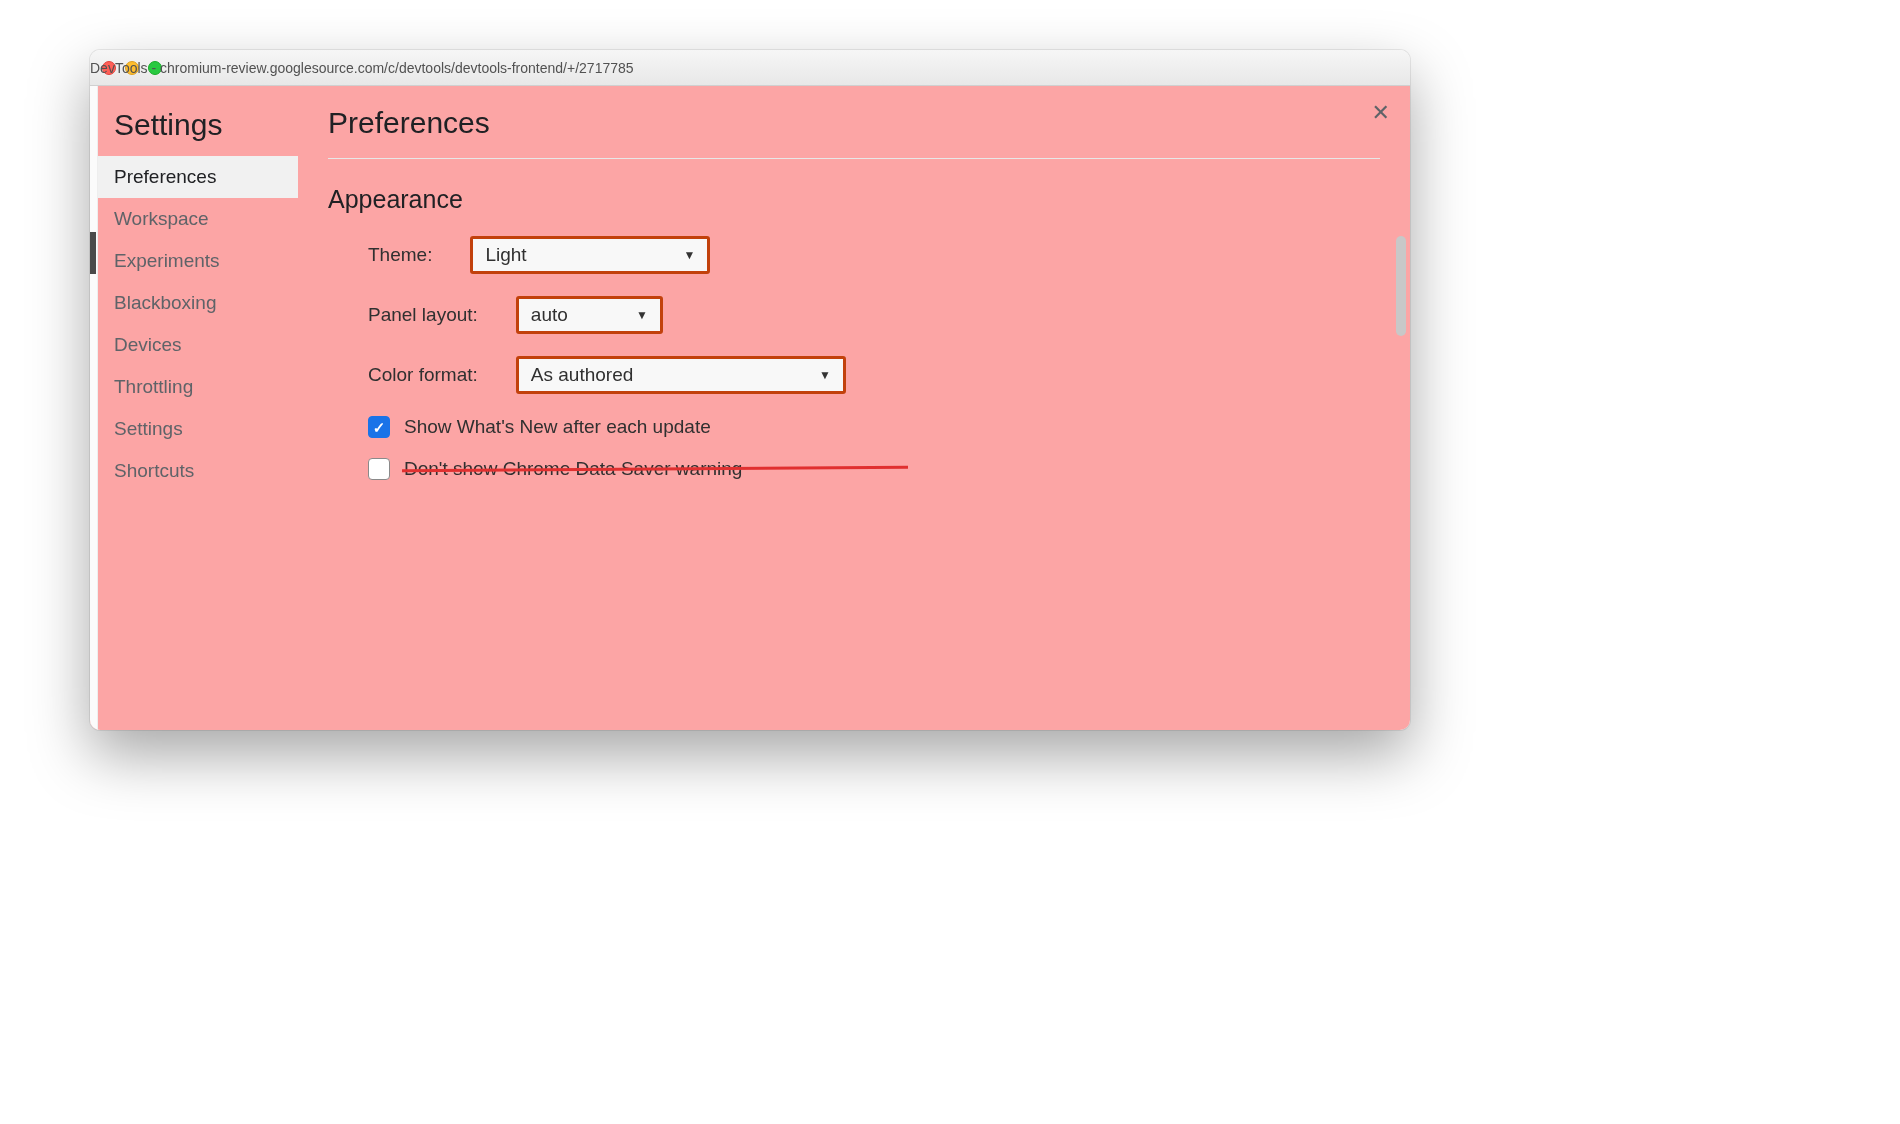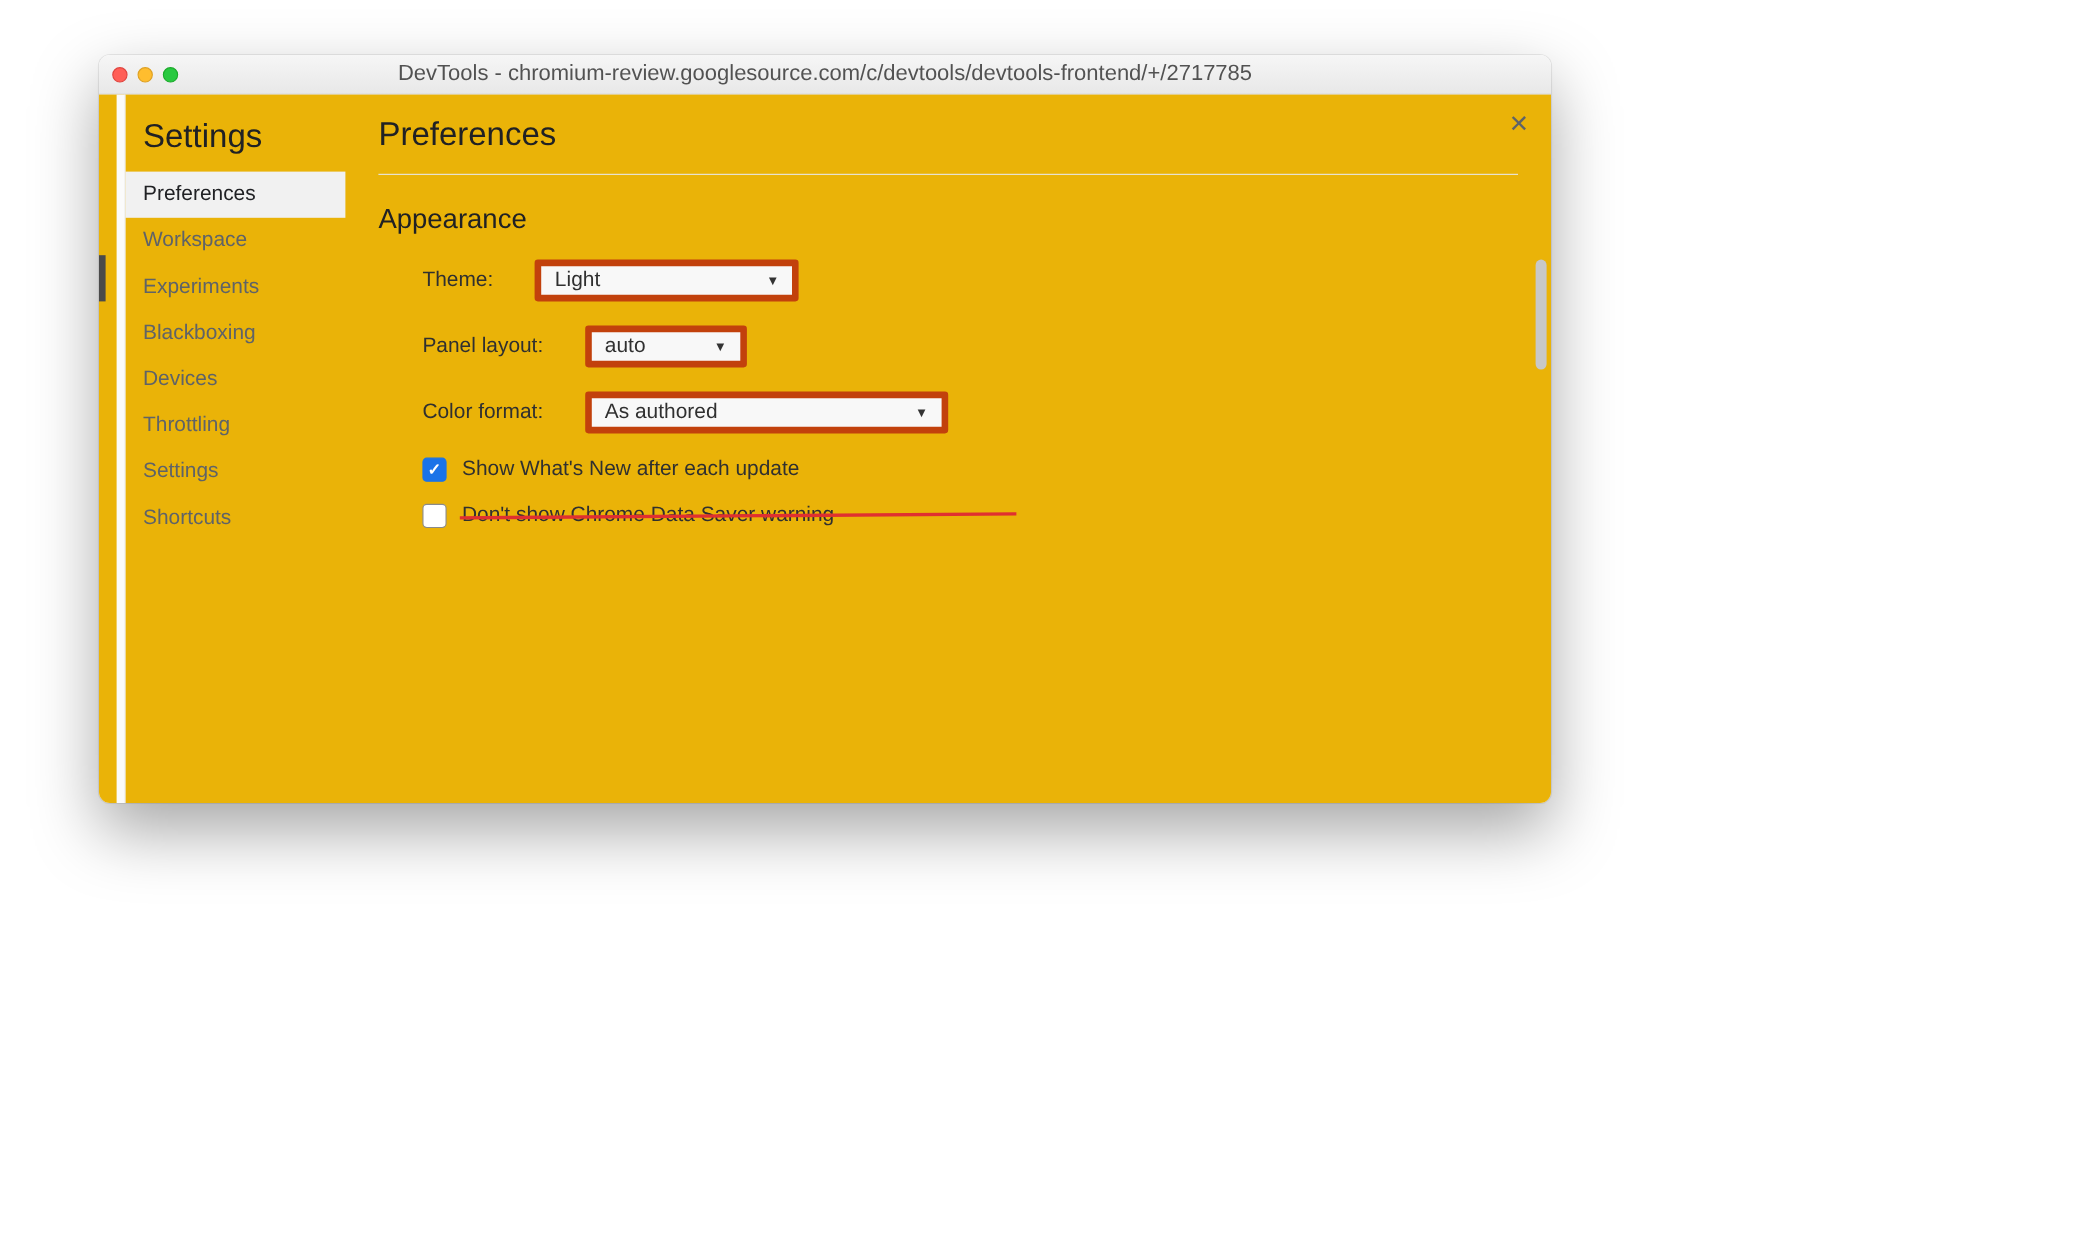--- a/index.html
+++ b/index.html
@@ -31,31 +31,29 @@
     padding: 0 12px;
     position: relative;
   }
   .traffic-lights { display:flex; gap:9px; }
   .dot { width:14px; height:14px; border-radius:50%; }
   .dot-red { background:#ff5f57; border:1px solid #e0443e; }
   .dot-yellow { background:#ffbd2e; border:1px solid #dea123; }
   .dot-green { background:#28c940; border:1px solid #1aab29; }
   .title {
     position:absolute; left:0; right:0;
-    text-align:center;
     color:#525252;
-    font-size:20px;
+    font-size:14px;
     pointer-events:none;
   }
   .content {
     display:flex;
     height: calc(100% - 36px);
     position: relative;
-    background:#eab308;
-    padding-left:16px;
+    background:#fca5a5;
   }
   .gutter {
     width:8px;
     background:#fbfbfb;
     border-right:1px solid #eee;
   }
   .gutter-marker {
     position:absolute;
     left:0; top:146px;
     width:6px; height:42px;
@@ -105,21 +103,21 @@
     align-items:center;
     margin-left:40px;
     margin-bottom:22px;
     font-size:19px;
     color:#303030;
     gap:20px;
   }
   .row-label { margin-right:18px; }
   .select {
     height:38px;
-    border:6px solid #c2410c;
+    border:3px solid #c2410c;
     background:#f8f8f8;
     border-radius:3px;
     display:flex;
     align-items:center;
     justify-content:space-between;
     padding:0 12px;
     font-size:19px;
     color:#303030;
     min-width:130px;
     cursor:pointer;

